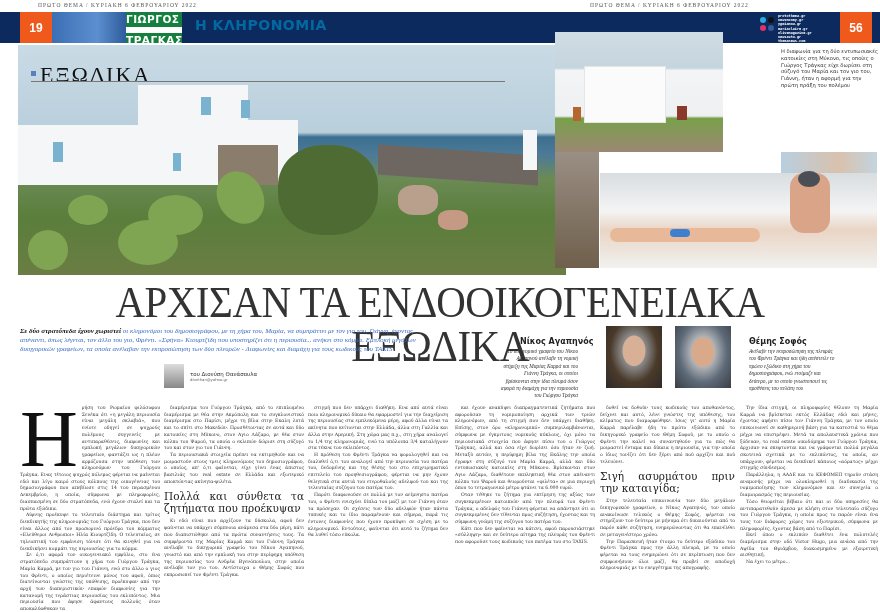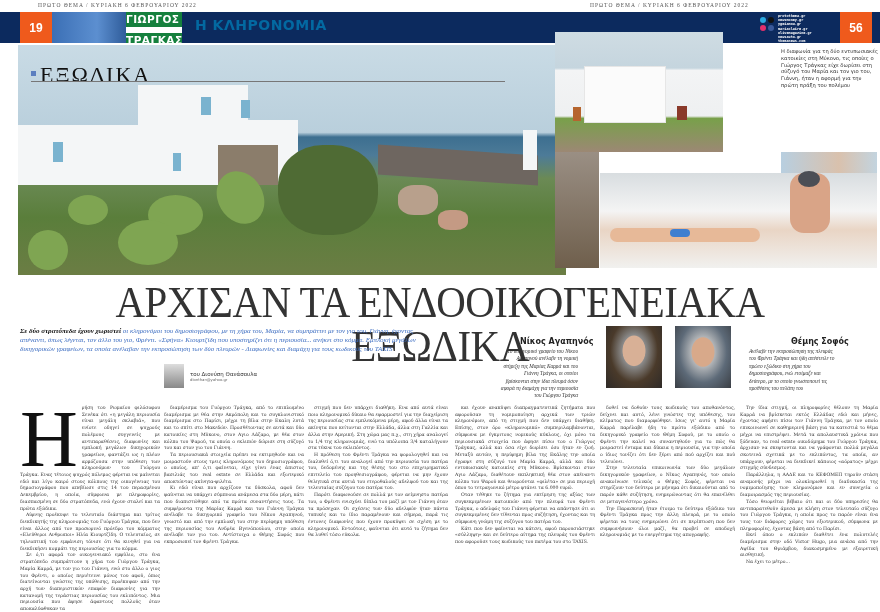--- a/index.html
+++ b/index.html
@@ -122,46 +122,48 @@
   <div>
     <div class="nm">του Διονύση Θανάσουλα</div>
     <div class="em">dionthan@yahoo.gr</div>
   </div>
 </div>
 
 <div class="person" style="left:520px;top:337px">Νίκος Αγαπηνός</div>
 <div class="quote" style="left:500px;top:348px;width:78px;text-align:right">Το δικηγορικό γραφείο του Νίκου Αγαπηνού ανέλαβε τη νομική στήριξη της Μαρίας Καρρά και του Γιάννη Τράγκα, οι οποίοι βρίσκονται στην ίδια πλευρά όσον αφορά τη διαμάχη για την περιουσία του Γιώργου Τράγκα</div>
 <div class="mug" style="left:606px;top:326px;background:radial-gradient(ellipse at 50% 40%,#d8b096 0 28%,#8a8a8a 30%,#4a3a2a 60%,#2e2a28)"></div>
 <div class="mug" style="left:675px;top:326px;background:radial-gradient(ellipse at 50% 42%,#d8a98a 0 28%,#b0b3b6 30%,#5d6a78 60%,#3a3e44)"></div>
-<div class="person" style="left:791px;top:337px">Θέμης Σοφός</div>
+<div class="person" style="left:749px;top:337px">Θέμης Σοφός</div>
 <div class="quote" style="left:749px;top:348px;width:90px">Ανέλαβε την εκπροσώπηση της πλευράς του Φρέντι Τράγκα και ήδη απέστειλε το πρώτο εξώδικο στη χήρα του δημοσιογράφου, ενώ ετοίμαζε και δεύτερο, με το οποίο γνωστοποιεί τις προθέσεις του πελάτη του</div>
 
 <div class="col" style="left:20px;top:405px;width:140px;height:205px;overflow:hidden">
   <span class="dropcap">Η</span>
   <p style="text-indent:0">ρήση του Ρωμαίου φιλόσοφου Σενέκα ότι «η μεγάλη περιουσία είναι μεγάλη σκλαβιά», που ενίοτε οδηγεί σε ψυχρούς πολέμους συγγενείς με αντιπαραθέσεις, διαφωνίες και εμπλοκή μεγάλων δικηγορικών γραφείων, φαντάζει ως η πλέον αρμόζουσα στην υπόθεση των κληρονόμων του Γιώργου Τράγκα. Ενας τέτοιος ψυχρός πόλεμος φέρεται να μαίνεται εδώ και λίγο καιρό στους κόλπους της οικογένειας του δημοσιογράφου που απεβίωσε στις 14 του περασμένου Δεκεμβρίου, η οποία, σύμφωνα με πληροφορίες, διασπασμένη σε δύο στρατόπεδα, ενώ έχουν σταλεί και τα πρώτα εξώδικα.</p>
   <p>Αίφνης προέκυψε το τελευταίο διάστημα και τρίτος διεκδικητής της κληρονομιάς του Γιώργου Τράγκα, που δεν είναι άλλος από τον προσωρινό πρόεδρο του κόμματος «Ελεύθεροι Ανθρωποι» Ηλία Κιουρτζίδη. Ο τελευταίος, σε τηλεοπτική του εμφάνιση τόνισε ότι θα κινηθεί για να διεκδικήσει κομμάτι της περιουσίας για το κόμμα.</p>
   <p>Σε ό,τι αφορά τον οικογενειακό εμφύλιο, στο ένα στρατόπεδο συμπράττουν η χήρα του Γιώργου Τράγκα, Μαρία Καρρά, με τον γιο του Γιάννη, ενώ στο άλλο ο γιος του Φρέντι, ο οποίος περιέτεινε μόνος του αφού, όπως διατείνονται γνώστες της υπόθεσης, προέκυψαν από την αρχή των διαπεριστικών επαφών διαφωνίες για την κατανομή της τεράστιας περιουσίας του εκλιπόντος. Μια περιουσία που άφησε άφαντους πολλούς όταν αποκαλύφθηκαν τα</p>
 </div>
 <div class="col" style="left:164px;top:405px;width:140px;height:205px;overflow:hidden">
   <p>διαμέρισμα του Γιώργου Τράγκα, από το επιπλωμένο διαμέρισμα με θέα στην Ακρόπολη και το συγκλονιστικό διαμέρισμα στο Παρίσι, μέχρι τη βίλα στην Εκαλη λυτά και το σπίτι στο Μακεδών. Προσθέτοντας σε αυτά και δύο κατοικίες στη Μύκονο, στον Αγιο Λάζαρο, με θέα στον κόλπο του Ψαρού, τα οποία ο εκλιπών δώρισε στη σύζυγό του και στον γιο του Γιάννη.</p>
   <p>Τα περιουσιακά στοιχεία πρέπει να εκτιμηθούν και να μοιραστούν στους τρεις κληρονόμους του δημοσιογράφου, ο οποίος, απ' ό,τι φαίνεται, είχε γίνει ένας άπιστος βασιλιάς του real estate σε Ελλάδα και εξωτερικό αποκτώντας ακίνητα-φιλέτα.</p>
+  <div class="subh">Πολλά και σύνθετα τα ζητήματα που προέκυψαν</div>
   <p>Κι εδώ είναι που αρχίζουν τα δύσκολα, αφού δεν φαίνεται να υπάρχει σύμπνοια ανάμεσα στα δύο μέρη, κάτι που διαπιστώθηκε από τα πρώτα συναντήσεις τους. Τα συμφέροντα της Μαρίας Καρρά και του Γιάννη Τράγκα ανέλαβε το δικηγορικό γραφείο του Νίκου Αγαπηνού, γνωστό και από την εμπλοκή του στην περίφημη υπόθεση της περιουσίας του Ανδρέα Βγενόπουλου, στην οποία ανέλαβε τον γιο του. Αντίστοιχα ο Θέμης Σοφός που εκπροσωπεί τον Φρέντι Τράγκα.</p>
 </div>
 <div class="col" style="left:308px;top:405px;width:140px;height:205px;overflow:hidden">
   <p>στιγμή που δεν υπάρχει διαθήκη. Ενα από αυτά είναι ποιο κληρονομικό δίκαιο θα εφαρμοστεί για την διαχείριση της περιουσίας στα εμπλεκόμενα μέρη, αφού άλλα είναι τα ακίνητα που κείτονται στην Ελλάδα, άλλα στη Γαλλία και άλλα στην Αμερική. Στη χώρα μας π.χ., στη χήρα αναλογεί το 1/4 της κληρονομιάς, ενώ τα υπόλοιπα 3/4 καταλήγουν στα τέκνα του εκλιπόντος.</p>
   <p>Η πρόθεση του Φρέντι Τράγκα να φορολογηθεί και να διαλυθεί ό,τι του αναλογεί από την περιουσία του πατέρα του, δεδομένης και της θέσης του στο επιχειρηματικό επιτελείο του προηθεσιογράφου, φέρεται να μην έχουν θελητικά στα αυτιά του ετεροθαλούς αδελφού του και της τελευταίας συζύγου του πατέρα του.</p>
   <p>Παρότι διαφωνούσε σε πολλά με τον αείμνηστο πατέρα του, ο Φρέντι ενισχύει δίπλα του μαζί με τον Γιάννη όταν τα πρόσεχαν. Οι σχέσεις των δύο αδελφών ήταν πάντα τυπικές και το ίδιο παραμένουν και σήμερα, παρά τις έντονες διαφωνίες που έχουν προκύψει σε σχέση με το κληρονομικό. Εντούτοις, φαίνεται ότι αυτό το ζήτημα δεν θα λυθεί τόσο εύκολα.</p>
 </div>
 <div class="col" style="left:455px;top:405px;width:140px;height:205px;overflow:hidden">
   <p>και έχουν ανακύψει διαπραγματευτικά ζητήματα που αφορούσαν τη νομιμοποίηση αρχικά των τριών κληρονόμων, από τη στιγμή που δεν υπάρχει διαθήκη. Επίσης, στον όρο «κληρονομικό» συμπεριλαμβάνονται, σύμφωνα με έγκριτους νομικούς κύκλους, όχι μόνο τα περιουσιακά στοιχεία που άφησε πίσω του ο Γιώργος Τράγκας, αλλά και όσα είχε δωρίσει όσο ήταν εν ζωή. Μεταξύ αυτών, η περίφημη βίλα της Εκάλης την οποία έγραψε στη σύζυγό του Μαρία Καρρά, αλλά και δύο εντυπωσιακές κατοικίες στη Μύκονο. Βρίσκονται στον Αγιο Λάζαρο, διαθέτουν εκπληκτική θέα στον απέναντι κόλπο του Ψαρού και θεωρούνται «φιλέτα» σε μια περιοχή όπου το τετραγωνικό μέτρο φτάνει τα 6.000 ευρώ.</p>
   <p>Οταν τέθηκε το ζήτημα για εκτίμηση της αξίας των συγκεκριμένων κατοικιών από την πλευρά του Φρέντι Τράγκα, ο αδελφός του Γιάννη φέρεται να απάντησε ότι οι συγκεκριμένες δεν τίθενται προς συζήτηση, έχοντας και τη σύμφωνη γνώμη της συζύγου του πατέρα του.</p>
   <p>Κάτι που δεν φαίνεται να κάτσει, αφού παρουσιάστηκε «σύλληψη» και σε δεύτερο αίτημα της πλευράς του Φρέντι που αφορούσε τους κωδικούς του πατέρα του στο TAXIS.</p>
 </div>
 <div class="col" style="left:600px;top:405px;width:135px;height:205px;overflow:hidden">
   <p>δοθεί να δοθούν τους κωδικούς του αποθανόντος, δείχνει και αυτό, λένε γνώστες της υπόθεσης, του κλίματος που διαμορφώθηκε. Ισως γι' αυτό η Μαρία Καρρά παρέλαβε ήδη το πρώτο εξώδικο από το δικηγορικό γραφείο του Θέμη Σοφού, με το οποίο ο Φρέντι την καλεί να συναντηθούν για το πώς θα μοιραστεί ένταμα και δίκαια η περιουσία, για την οποία ο ίδιος τονίζει ότι δεν ξέρει από πού αρχίζει και πού τελειώνει.</p>
+  <div class="subh">Σιγή ασυρμάτου πριν την καταιγίδα;</div>
   <p>Στην τελευταία επικοινωνία των δύο μεγάλων δικηγορικών γραφείων, ο Νίκος Αγαπηνός, τον οποίο ανακοίνωσε τελικώς ο Θέμης Σοφός, φέρεται να στηρίζουν τον δεύτερο με μήνυμα ότι δικαιούνται από το παρόν κάθε συζήτηση, ενημερώνοντας ότι θα επανέλθει σε μεταγενέστερο χρόνο.</p>
   <p>Την Παρασκευή ήταν έτοιμο το δεύτερο εξώδικο του Φρέντι Τράγκα προς την άλλη πλευρά, με το οποίο φέρεται να τους ενημερώνει ότι σε περίπτωση που δεν συμφωνήσουν όλοι μαζί, θα προβεί σε αποδοχή κληρονομιάς με το ευεργέτημα της απογραφής.</p>
 </div>
 <div class="col" style="left:740px;top:405px;width:138px;height:205px;overflow:hidden">
   <p>Την ίδια στιγμή, οι πληροφορίες θέλουν τη Μαρία Καρρά να βρίσκεται εκτός Ελλάδας εδώ και μήνες, έχοντας αφήσει πίσω τον Γιάννη Τράγκα, με τον οποίο επικοινωνεί σε καθημερινή βάση για τα κατεστιά το θέμα μέχρι να επιστρέψει. Μετά τα απολαυστικά χρόνια που ξόδευαν, το real estate οικοδόμημα του Γιώργου Τράγκα, άρχισαν να σκεφτονται και να γράφονται πολλά μεγάλα σκοτεινά σχετικά με το εκλιπόντος, τα οποία, αν υπάρχουν, φέρεται να διεκδικεί κάποιος «αόρατος» μέχρι στιγμής σύνδεσμος.</p>
   <p>Παράλληλα, η ΑΑΔΕ και το ΚΕΦΟΜΕΠ τηρούν στάση αναμονής μέχρι να ολοκληρωθεί η διαδικασία της νομιμοποίησης των κληρονόμων και εν συνεχεία ο διαμοιρασμός της περιουσίας.</p>
   <p>Τόσο θεωρείται βέβαιο ότι και οι δύο υπηρεσίες θα αντιπαρατεθούν άμεσα με κλήση στον τελευταίο σύζυγο του Γιώργου Τράγκα, η οποία προς το παρόν είναι ένα τους τον διάφορες χώρες του εξωτερικού, σύμφωνα με πληροφορίες, έχοντας βάση από το Παρίσι.</p>
   <p>Εκεί όπου ο εκλιπών διαθέτει ένα πολυτελές διαμέρισμα στην οδό Victor Hugo, μια ανάσα από την Αψίδα του Θριάμβου, διακοσμημένο με εξαιρετική αισθητική.</p>
   <p>Να έχει το μέτρο...</p>
 </div>

